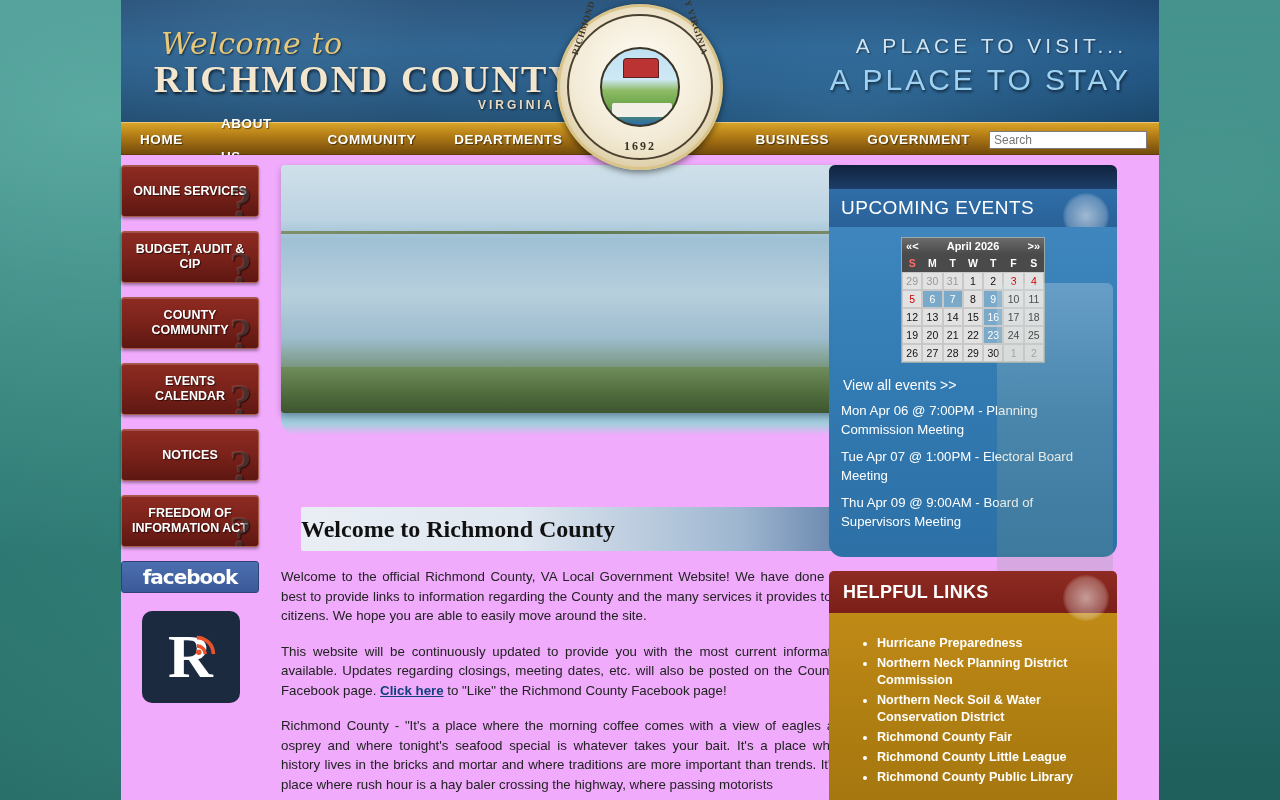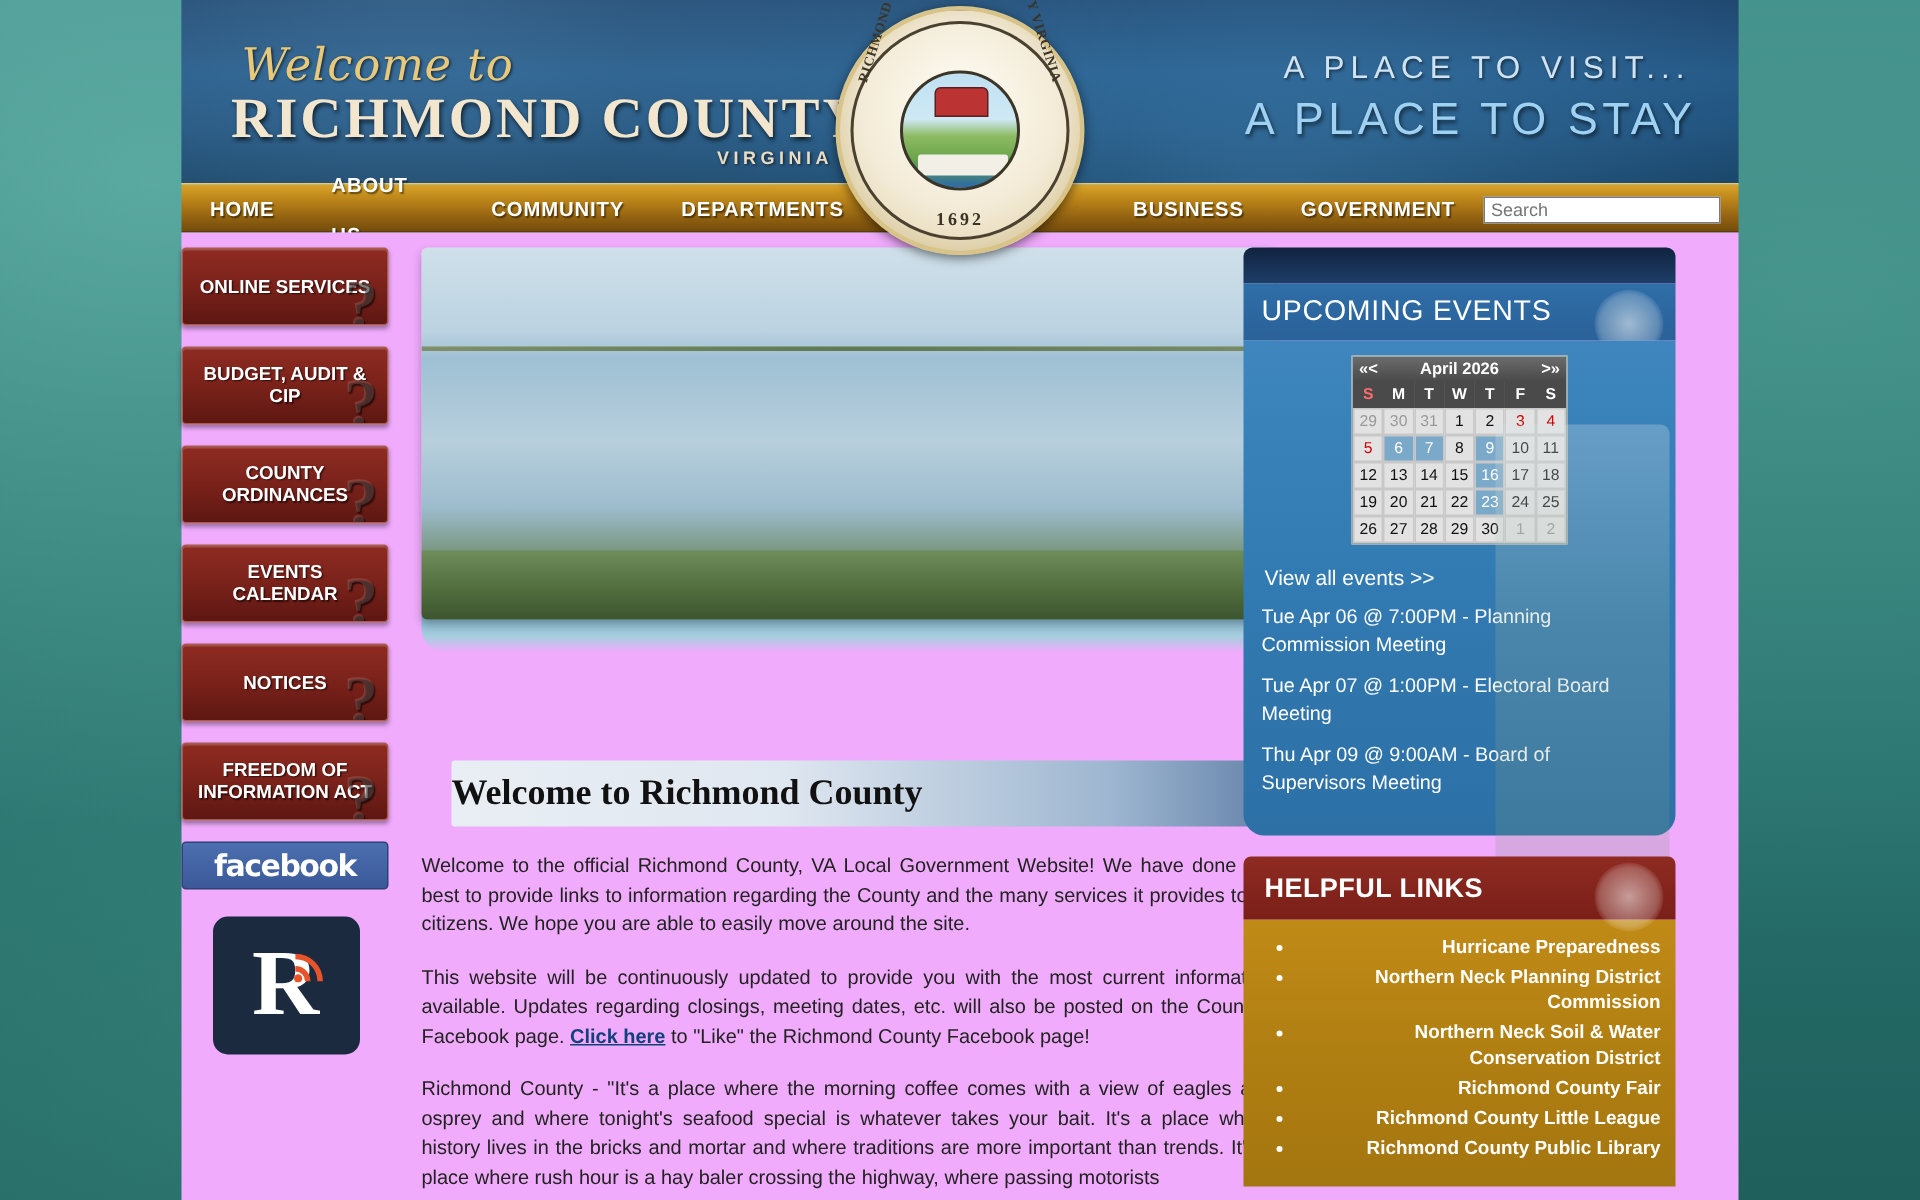--- a/index.html
+++ b/index.html
@@ -248,21 +248,21 @@
   .hl-head {
     height:42px; background:linear-gradient(180deg,#8e2b22 0%, #7a1f18 100%);
     display:flex; align-items:center; padding-left:14px;
     border-radius:5px 5px 0 0; position:relative;
   }
   .hl-head h3 { margin:0; color:#fff; font-size:18px; font-weight:bold; letter-spacing:.3px; }
   .hl-body {
     background:linear-gradient(180deg,#c08a16 0%, #b07f12 50%, #a4760f 100%);
     padding:10px 10px 14px 26px; min-height:120px;
   }
-  .hl-body ul { margin:0; padding:0 0 0 10px;text-align:right; }
+  .hl-body ul { margin:12px; padding:0 0 0 10px; }
   .hl-body li { color:#fff; font-size:12.6px; font-weight:bold; line-height:17px; margin-bottom:3px; cursor:pointer; }
 
   .seal-wm {
     position:absolute; right:8px; top:4px; width:46px; height:46px; border-radius:50%;
     background:radial-gradient(circle,#fff 0%, rgba(255,255,255,.45) 60%, rgba(255,255,255,0) 75%);
     opacity:.55;
   }
   .house-wm {
     position:absolute; right:4px; top:56px; width:116px; height:300px;
     opacity:.35; border-radius:6px;
@@ -302,21 +302,21 @@
         <div class="navitem">GOVERNMENT</div>
         <input class="searchbox" type="text" placeholder="Search" style="">
       </div>
     </div>
 
     <div class="content">
 
       <div class="left-col">
         <div class="btn3d">ONLINE SERVICES</div>
         <div class="btn3d">BUDGET, AUDIT &amp; CIP</div>
-        <div class="btn3d">COUNTY ORDINANCES</div>
+        <div class="btn3d">COUNTY COMMUNITY</div>
         <div class="btn3d">EVENTS CALENDAR</div>
         <div class="btn3d">NOTICES</div>
         <div class="btn3d">FREEDOM OF INFORMATION ACT</div>
         <div class="fb-btn">facebook</div>
         <div class="rss-tile">
           <div class="rr">R</div>
           <svg class="waves" viewBox="0 0 24 24">
             <circle cx="3" cy="21" r="3" fill="#e8532a"></circle>
             <path d="M1 12a11 11 0 0 1 11 11h-4A7 7 0 0 0 1 16z" fill="#e8532a"></path>
             <path d="M1 3a20 20 0 0 1 20 20h-4A16 16 0 0 0 1 7z" fill="#e8532a"></path>
@@ -397,21 +397,21 @@
                   <div class="">27</div>
                   <div class="">28</div>
                   <div class="">29</div>
                   <div class="">30</div>
                   <div class="mute">1</div>
                   <div class="mute">2</div>
                 </div>
             </div>
             <div class="view-all">View all events &gt;&gt;</div>
             <div class="ev-list" id="ev-list">
-                <div class="ev-item">Tue Apr 06 @ 7:00PM - Planning Commission Meeting</div>
+                <div class="ev-item">Mon Apr 06 @ 7:00PM - Planning Commission Meeting</div>
                 <div class="ev-item">Tue Apr 07 @ 1:00PM - Electoral Board Meeting</div>
                 <div class="ev-item">Thu Apr 09 @ 9:00AM - Board of Supervisors Meeting</div>
               </div>
           </div>
         </div>
 
         <div class="panel hl">
           <div class="hl-head">
             <h3>HELPFUL LINKS</h3>
             <div class="seal-wm"></div>

